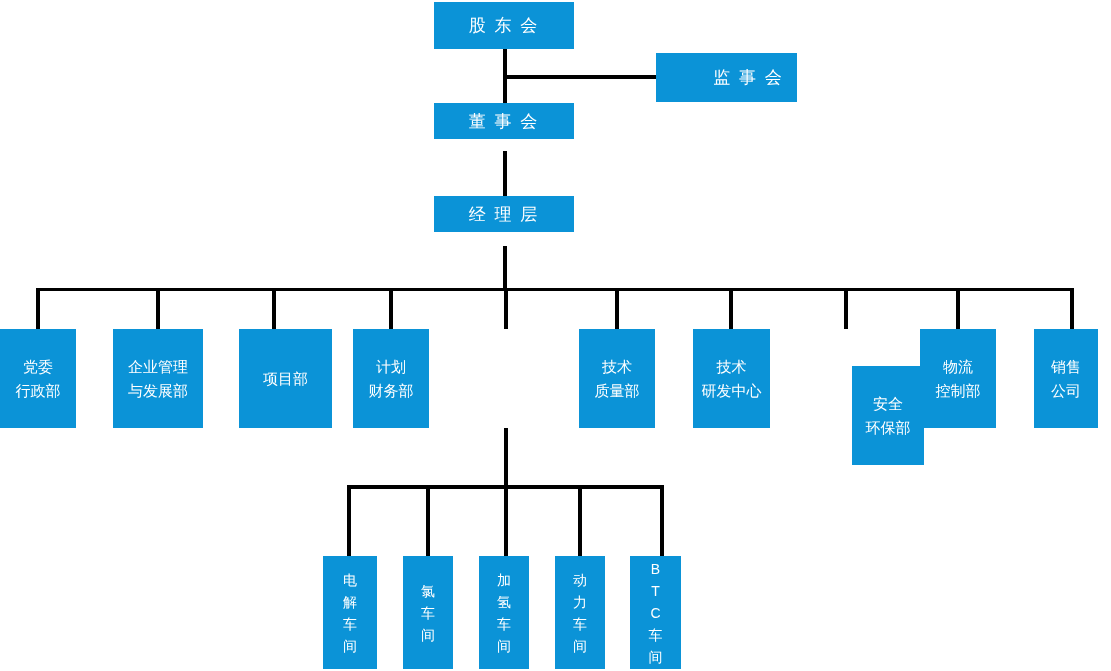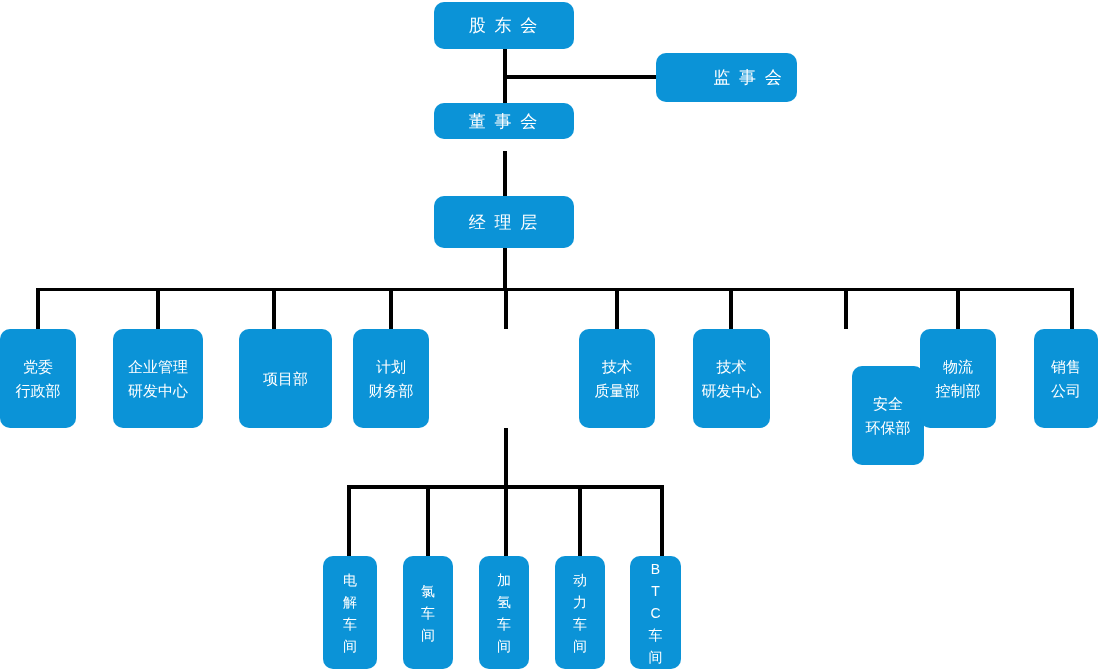--- a/index.html
+++ b/index.html
@@ -17,21 +17,20 @@
   }
   .box {
     position: absolute;
     background: var(--node-fill, #0b93d7);
     color: var(--node-text, #ffffff);
     display: flex;
     align-items: center;
     justify-content: center;
     text-align: center;
     box-sizing: border-box;
-    border-radius: 10px;
   }
   .node-lg {
     font-size: 17px;
     letter-spacing: 2px;
     font-weight: 400;
   }
   .dept {
     top: 329px;
     height: 99px;
     font-size: 15px;
@@ -81,28 +80,28 @@
 
   <div class="box node-lg" style="left:434px; top:2px;   width:140px; height:47px;">
     <span>股 东 会</span>
   </div>
   <div class="box node-lg" style="left:656px; top:53px;  width:141px; height:49px;padding-left:44px;">
     <span>监 事 会</span>
   </div>
   <div class="box node-lg" style="left:434px; top:103px; width:140px; height:36px;">
     <span>董 事 会</span>
   </div>
-  <div class="box node-lg" style="left:434px; top:196px; width:140px; height:52px;">
+  <div class="box node-lg" style="left:434px; top:196px; width:140px; height:36px;">
     <span>经 理 层</span>
   </div>
 
   <div class="box dept" style="left:0px;    width:76px;"><span>党委
 行政部</span></div>
   <div class="box dept" style="left:113px;  width:90px;"><span>企业管理
-研发中心</span></div>
+与发展部</span></div>
   <div class="box dept" style="left:239px;  width:93px;"><span>项目部</span></div>
   <div class="box dept" style="left:353px;  width:76px;"><span>计划
 财务部</span></div>
   <div class="box dept" style="left:579px;  width:76px;"><span>技术
 质量部</span></div>
   <div class="box dept" style="left:693px;  width:77px;"><span>技术
 研发中心</span></div>
   <div class="box dept" style="left:852px;  width:72px;margin-top:37px;"><span>安全
 环保部</span></div>
   <div class="box dept" style="left:920px;  width:76px;"><span>物流

